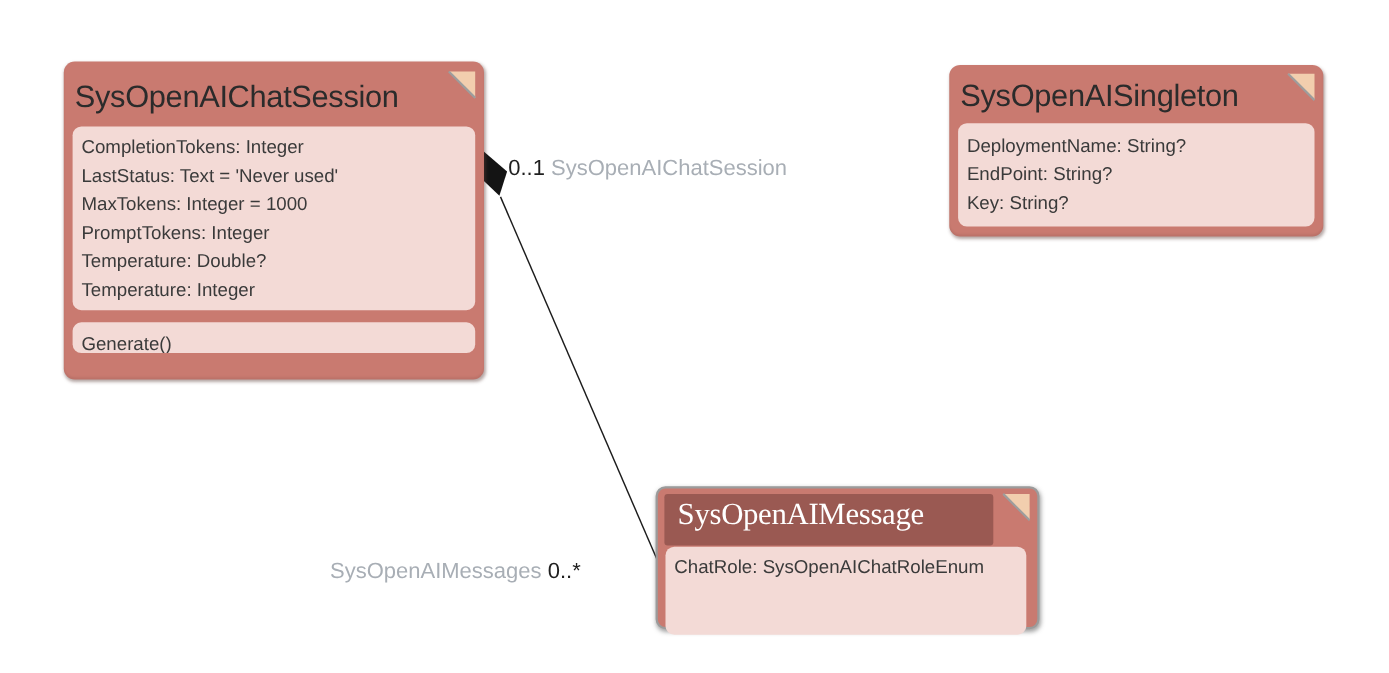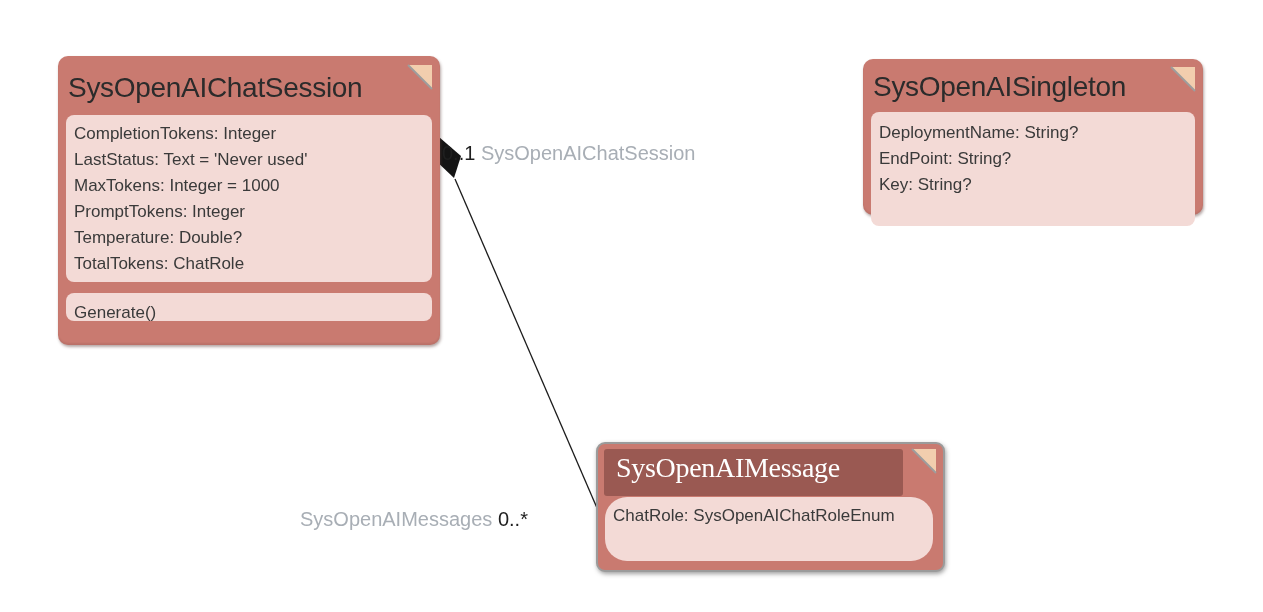--- a/index.html
+++ b/index.html
@@ -23,40 +23,40 @@
     overflow:hidden;white-space:nowrap;
   }
   
   #e1{left:58px;top:56px;width:382px;height:289px;}
   #e1 .entity-title{top:16px;}
   #e1 .attrs{left:8px;top:59px;width:366px;height:167px;}
   #e1 .ops{left:8px;top:237px;width:366px;height:28px;padding-top:7px;}
   
   #e2{left:863px;top:59px;width:340px;height:156px;}
   #e2 .entity-title{top:12px;}
-  #e2 .attrs{left:8px;top:53px;width:324px;height:114px;padding-top:8px;}
+  #e2 .attrs{left:8px;top:53px;width:324px;height:94px;padding-top:8px;}
   
   #e3{left:596px;top:442px;width:349px;height:130px;box-sizing:border-box;
       border:2px solid var(--selected-border,#9B9B9B);border-radius:9px;
       box-shadow:1px 2px 4px rgba(70,70,70,.5);}
   #e3 .title-bar{
     position:absolute;left:6px;top:5px;width:299px;height:47px;border-radius:3px;
     background:var(--selected-header-fill,#9A5952);
   }
   #e3 .entity-title{left:18px;top:8px;color:var(--selected-title-text,#FFFFFF);font-family:Liberation Serif, serif;}
-  #e3 .attrs{left:7px;top:53px;width:328px;height:64px;border-radius:22px;}
+  #e3 .attrs{left:7px;top:53px;width:328px;height:80px;}
   .fold{position:absolute;width:26px;height:26px;}
   #e1 .fold{right:7px;top:8px;}
   #e2 .fold{right:7px;top:7px;}
   #e3 .fold{right:6px;top:4px;}
   .assoc-layer{position:absolute;left:0;top:0;width:1263px;height:612px;}
   .assoc-label{position:absolute;font-size:20px;white-space:nowrap;}
   .assoc-label .mult{color:var(--label-mult,#1F1F1F);}
   .assoc-label .role{color:var(--label-name,#A8AEB5);}
-  #labelA{left:442px;top:142px;line-height:22px;}
+  #labelA{left:462px;top:142px;line-height:22px;}
   #labelB{left:300px;top:508px;width:274px;line-height:22px;text-align:left;}
 </style>
 </head>
 <body>
 
 <div class="canvas">
 
   <svg class="assoc-layer">
     <line x1="455" y1="179" x2="597" y2="508" stroke="#1C1C1C" stroke-width="1.3"></line>
     <polygon points="439,137 461,156 454,178 433,158" fill="#141414"></polygon>
@@ -67,21 +67,21 @@
       <polygon points="1,1 25,1 25,25" fill="#F2CEAE"></polygon>
       <line x1="1" y1="1" x2="25" y2="25" stroke="#9D9D9D" stroke-width="2"></line>
     </svg>
     <div class="entity-title">SysOpenAIChatSession</div>
     <div class="panel attrs">
         <div>CompletionTokens: Integer</div>
         <div>LastStatus: Text = 'Never used'</div>
         <div>MaxTokens: Integer = 1000</div>
         <div>PromptTokens: Integer</div>
         <div>Temperature: Double?</div>
-        <div>TotalTokens: ChatRole</div>
+        <div>Temperature: Integer</div>
       </div>
     <div class="panel ops">
         <div>Generate()</div>
       </div>
   </div>
 
   <div class="entity" id="e2">
     <svg class="fold" viewBox="0 0 26 26">
       <polygon points="1,1 25,1 25,25" fill="#F2CEAE"></polygon>
       <line x1="1" y1="1" x2="25" y2="25" stroke="#9D9D9D" stroke-width="2"></line>

